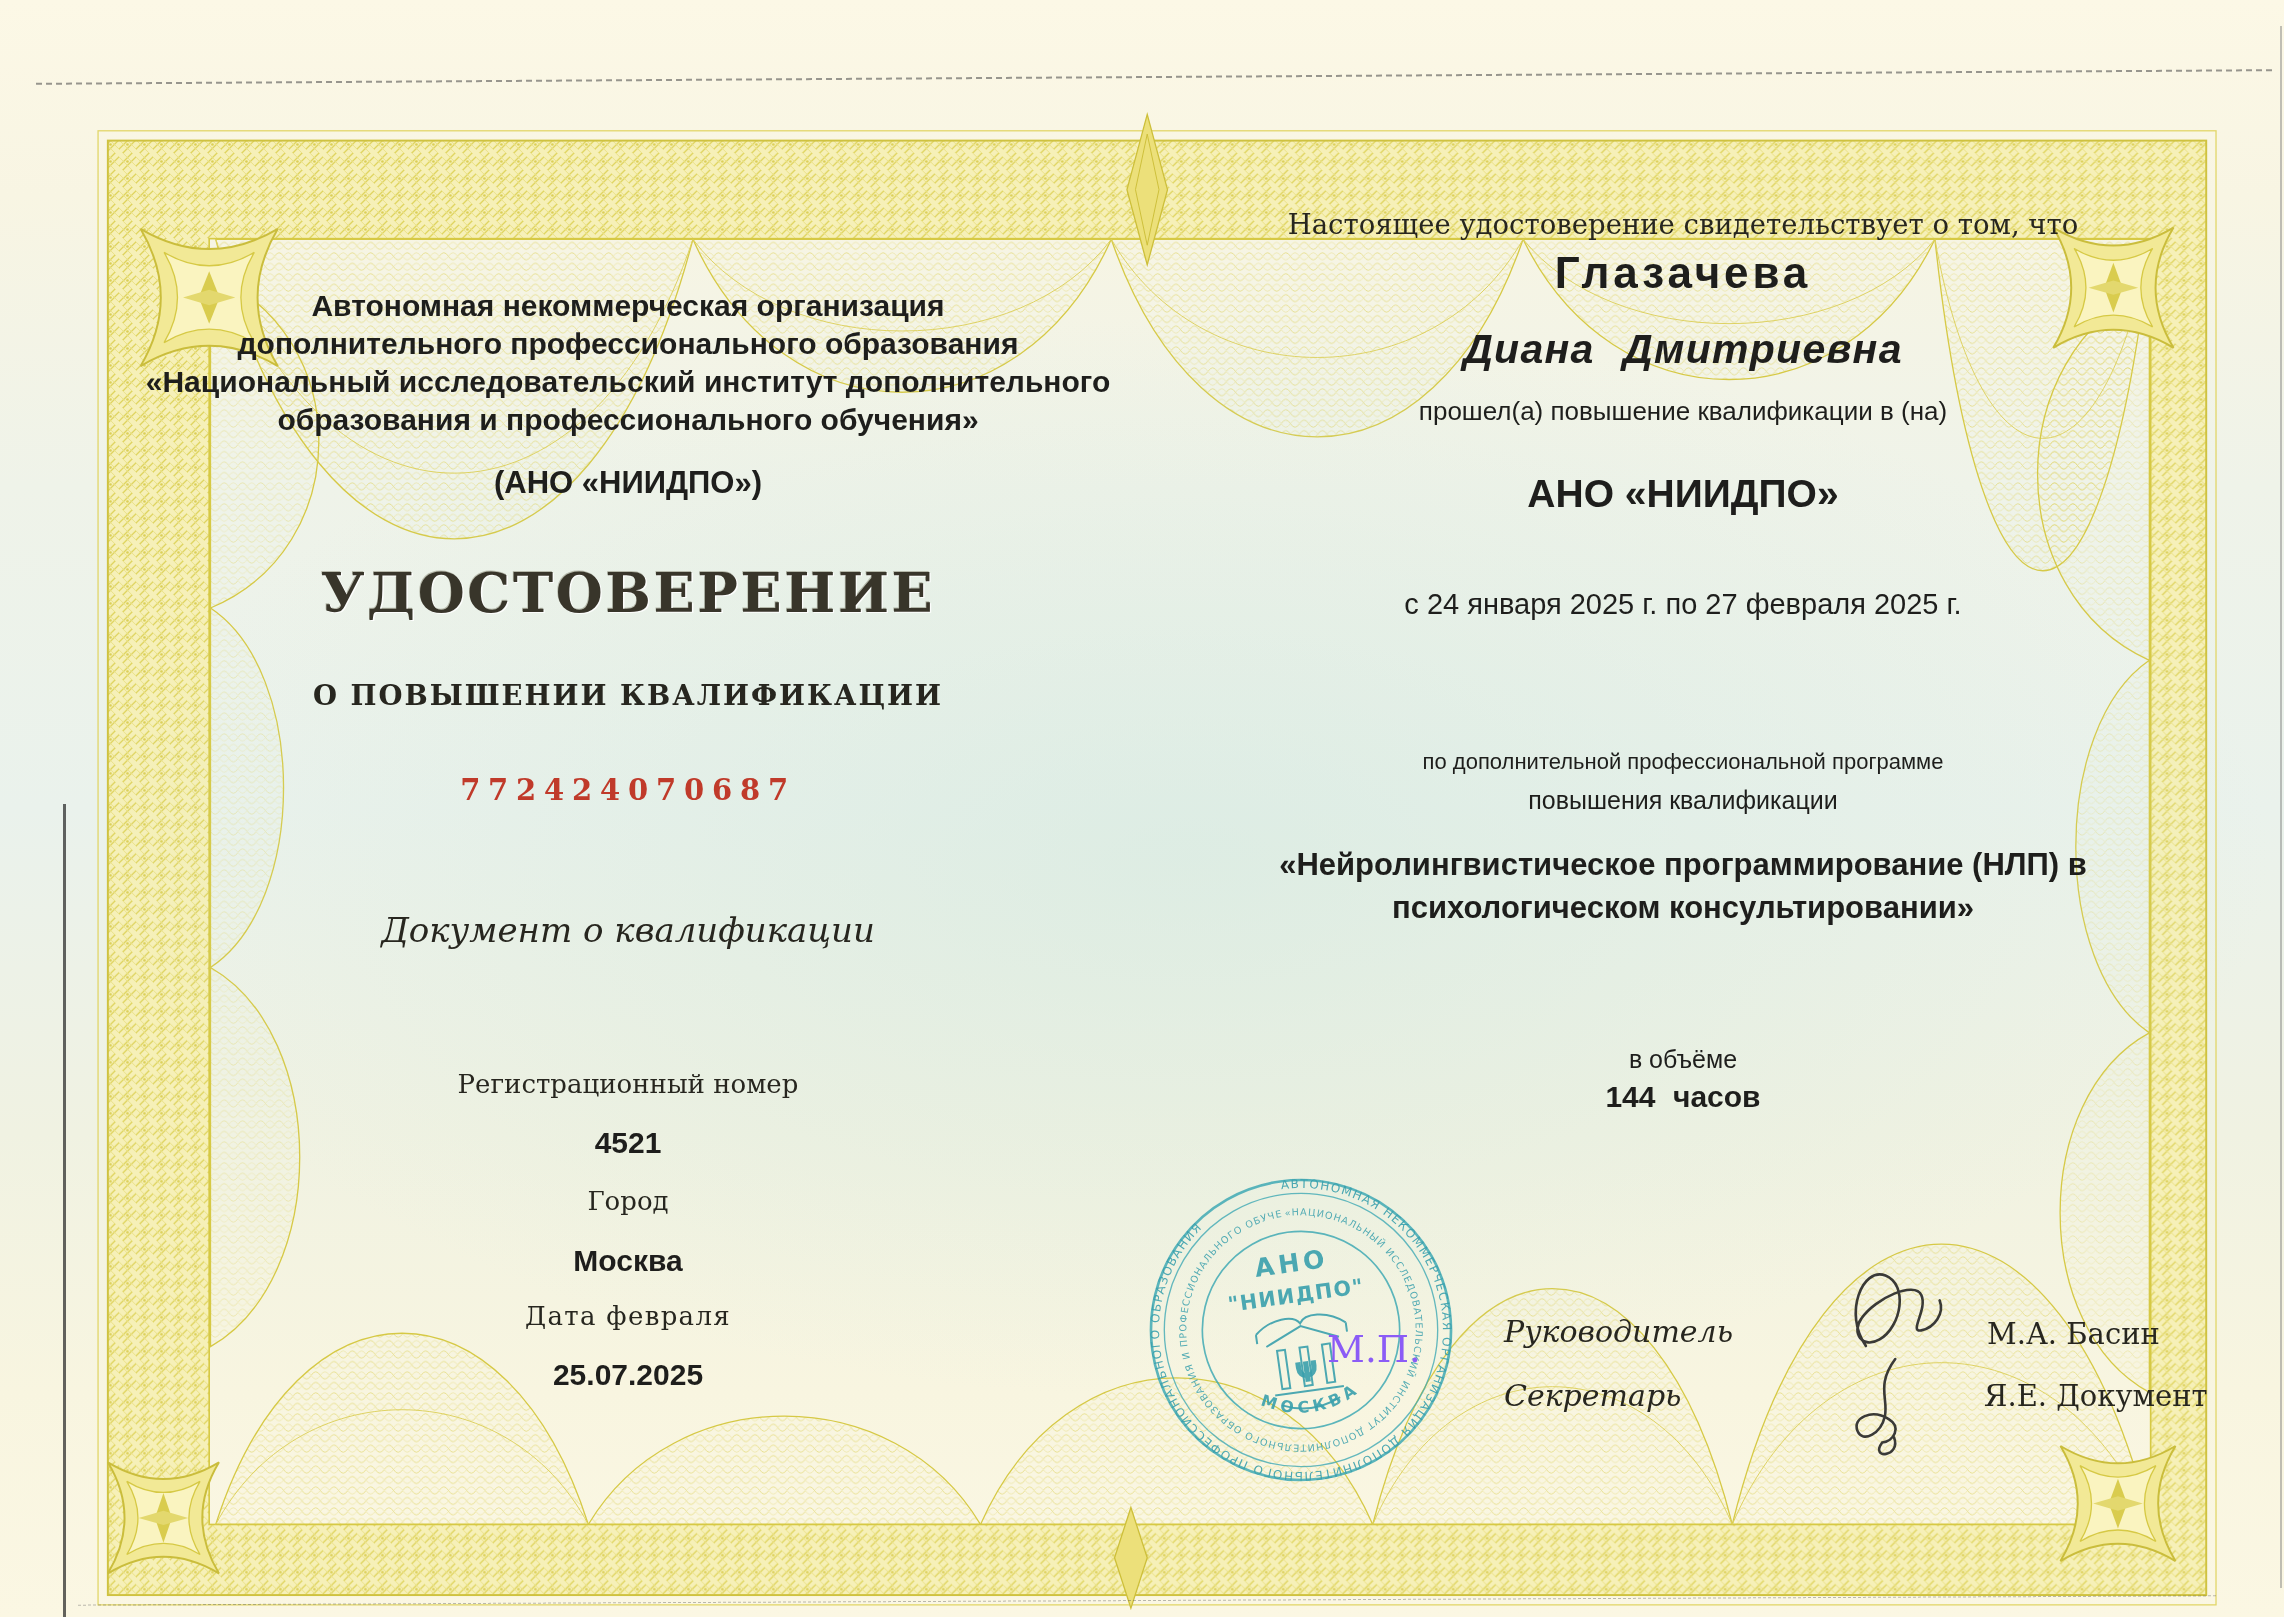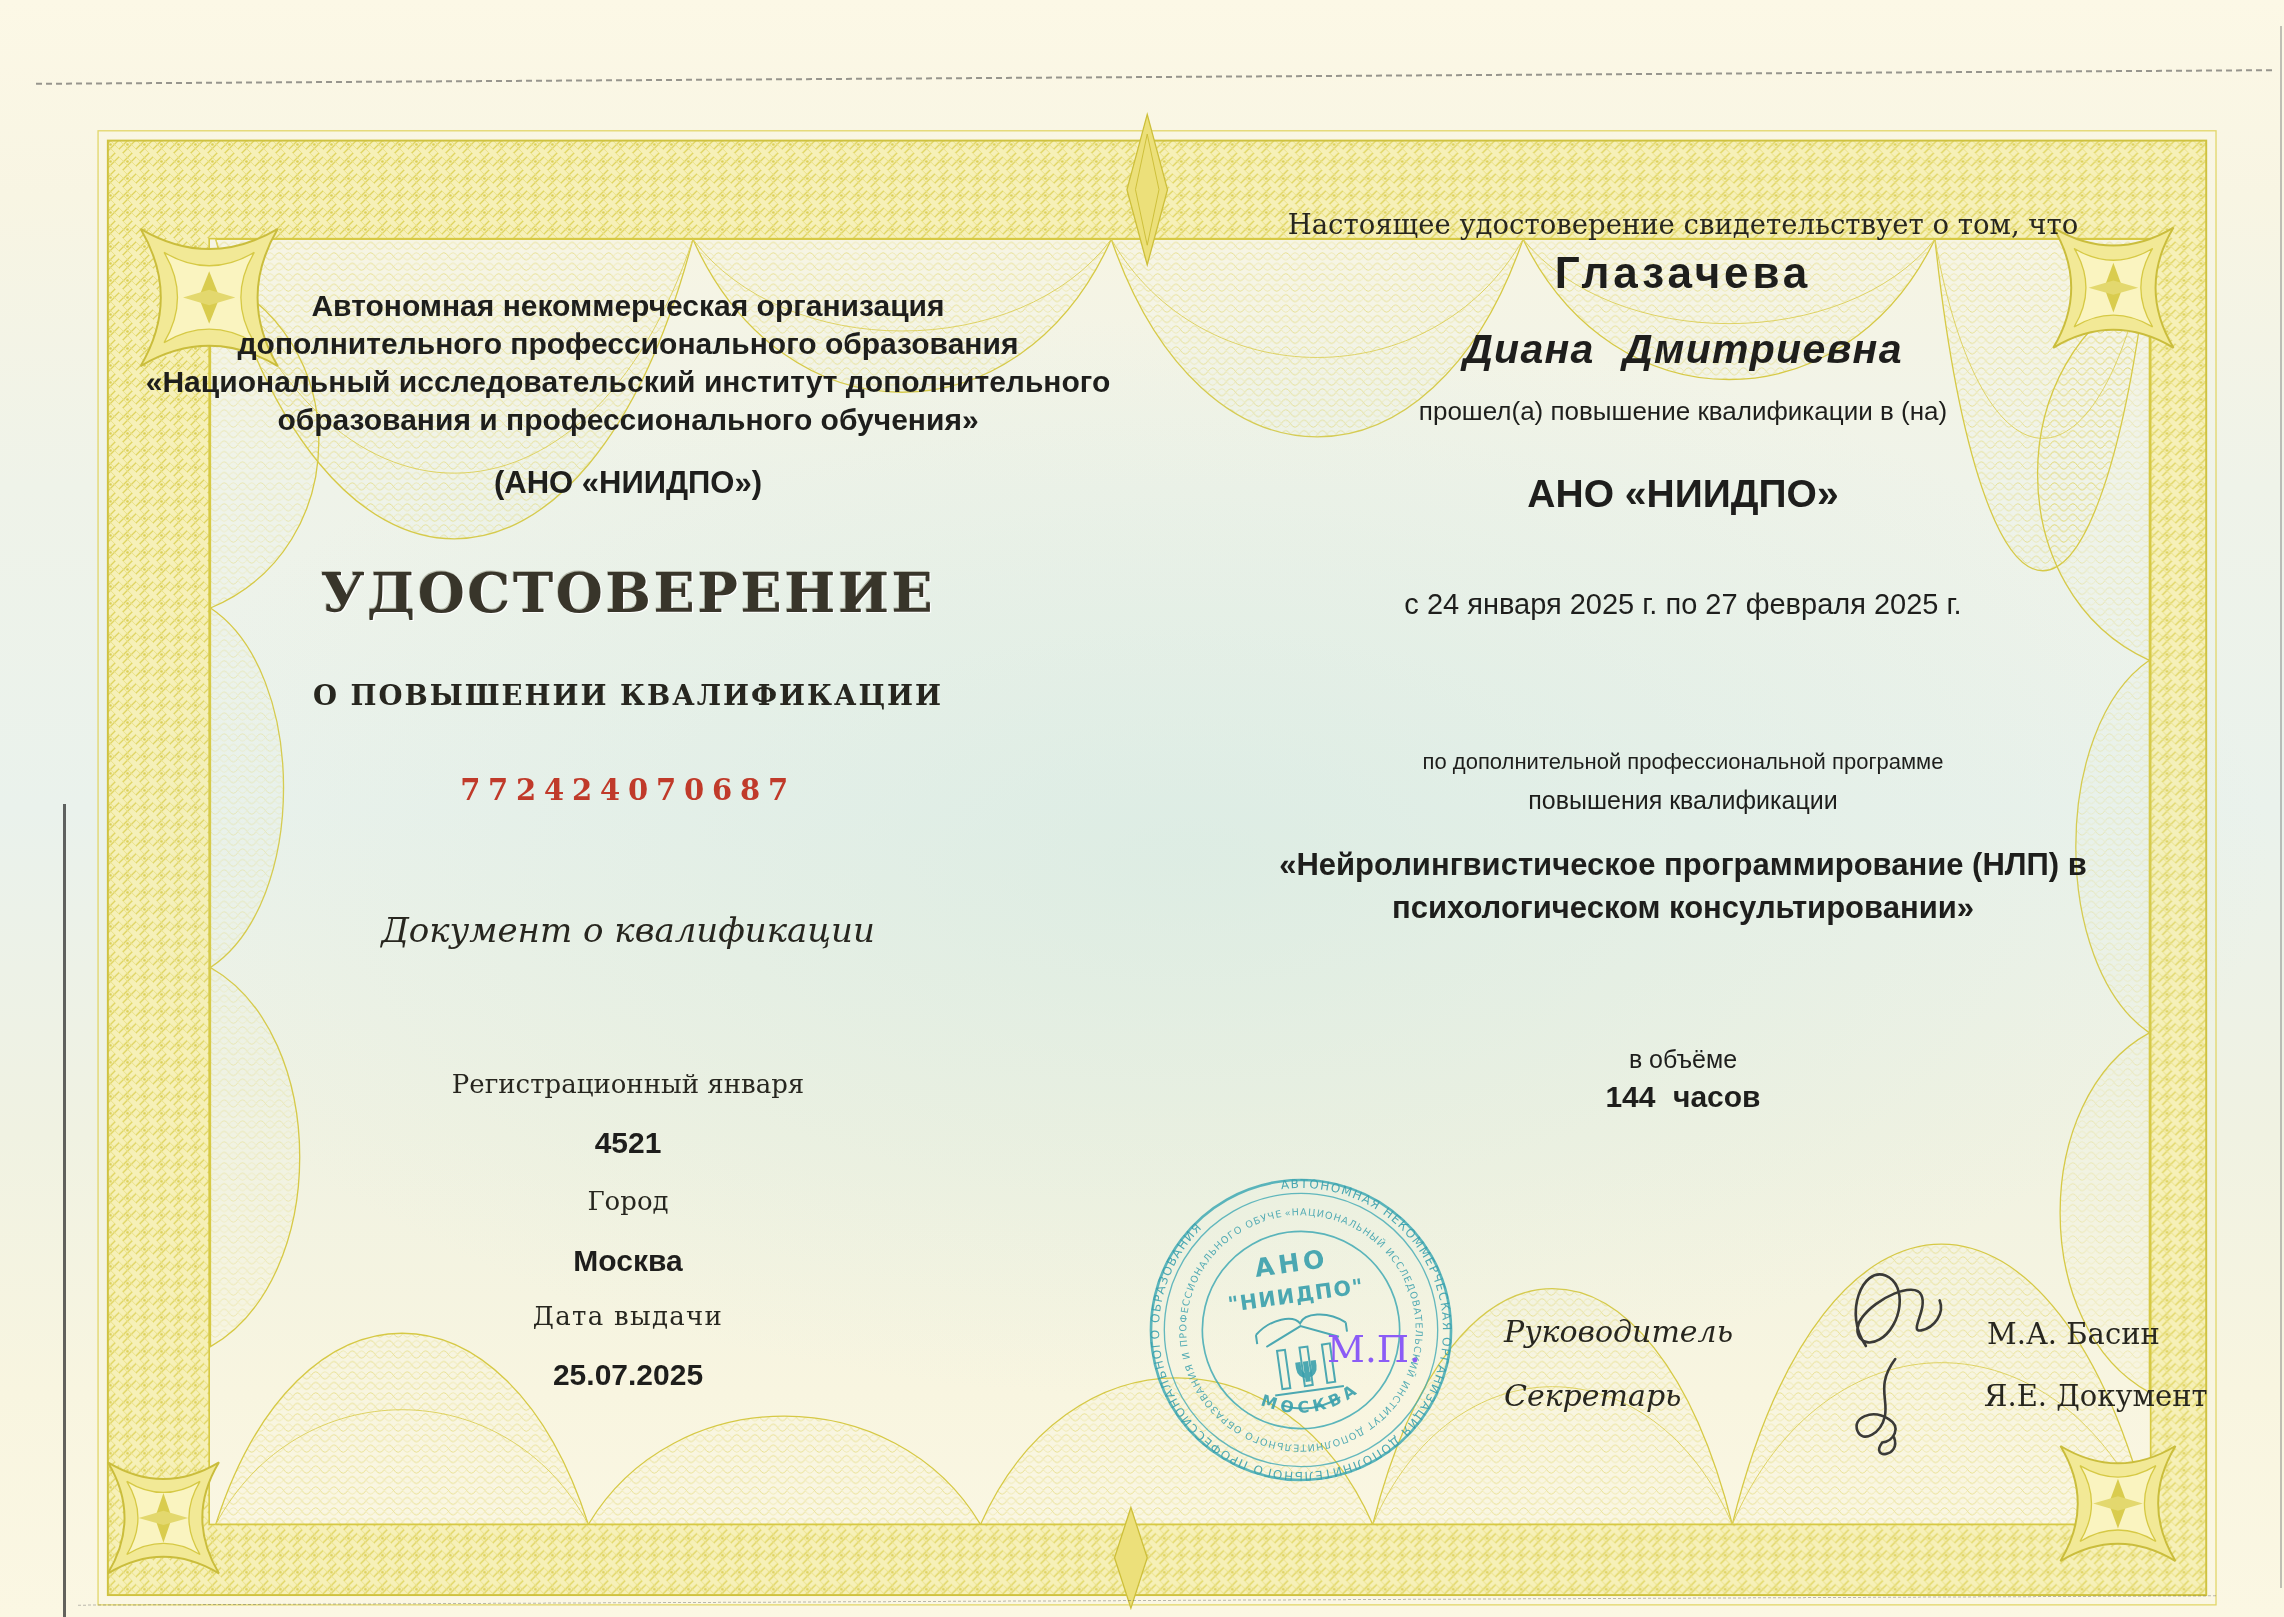--- a/index.html
+++ b/index.html
@@ -122,27 +122,27 @@
 
   <div class="ln sans b" style="top:465px;font-size:31px;">(АНО «НИИДПО»)</div>
 
   <div class="ln title" style="top:561px;">УДОСТОВЕРЕНИЕ</div>
   <div class="ln serif b" style="top:679px;font-size:27.5px;letter-spacing:2px;">О ПОВЫШЕНИИ КВАЛИФИКАЦИИ</div>
 
   <div class="ln rednum" style="top:773px;">772424070687</div>
 
   <div class="ln serif i" style="top:910px;font-size:34px;">Документ о квалификации</div>
 
-  <div class="ln serif" style="top:1069px;font-size:26px;">Регистрационный января</div>
+  <div class="ln serif" style="top:1069px;font-size:26px;">Регистрационный номер</div>
   <div class="ln sans b" style="top:1126px;font-size:30px;">4521</div>
 
   <div class="ln serif" style="top:1186px;font-size:26px;">Город</div>
   <div class="ln sans b" style="top:1244px;font-size:30px;">Москва</div>
 
-  <div class="ln serif" style="top:1301px;font-size:26px;letter-spacing:1.3px;">Дата выдачи</div>
+  <div class="ln serif" style="top:1301px;font-size:26px;letter-spacing:1.3px;">Дата февраля</div>
   <div class="ln sans b" style="top:1358px;font-size:30px;">25.07.2025</div>
 </div>
 
 <div class="col" style="left:1222px;top:0;width:922px;height:1548px;">
   <div class="ln serif" style="top:208px;font-size:27.5px;">Настоящее удостоверение свидетельствует о том, что</div>
 
   <div class="ln sans b" style="top:248px;font-size:44px;letter-spacing:3.9px;">Глазачева</div>
   <div class="ln sans b i" style="top:326px;font-size:41px;letter-spacing:1.3px;word-spacing:15.7px;">Диана Дмитриевна</div>
 
   <div class="ln sans" style="top:396px;font-size:26px;">прошел(а) повышение квалификации в (на)</div>

